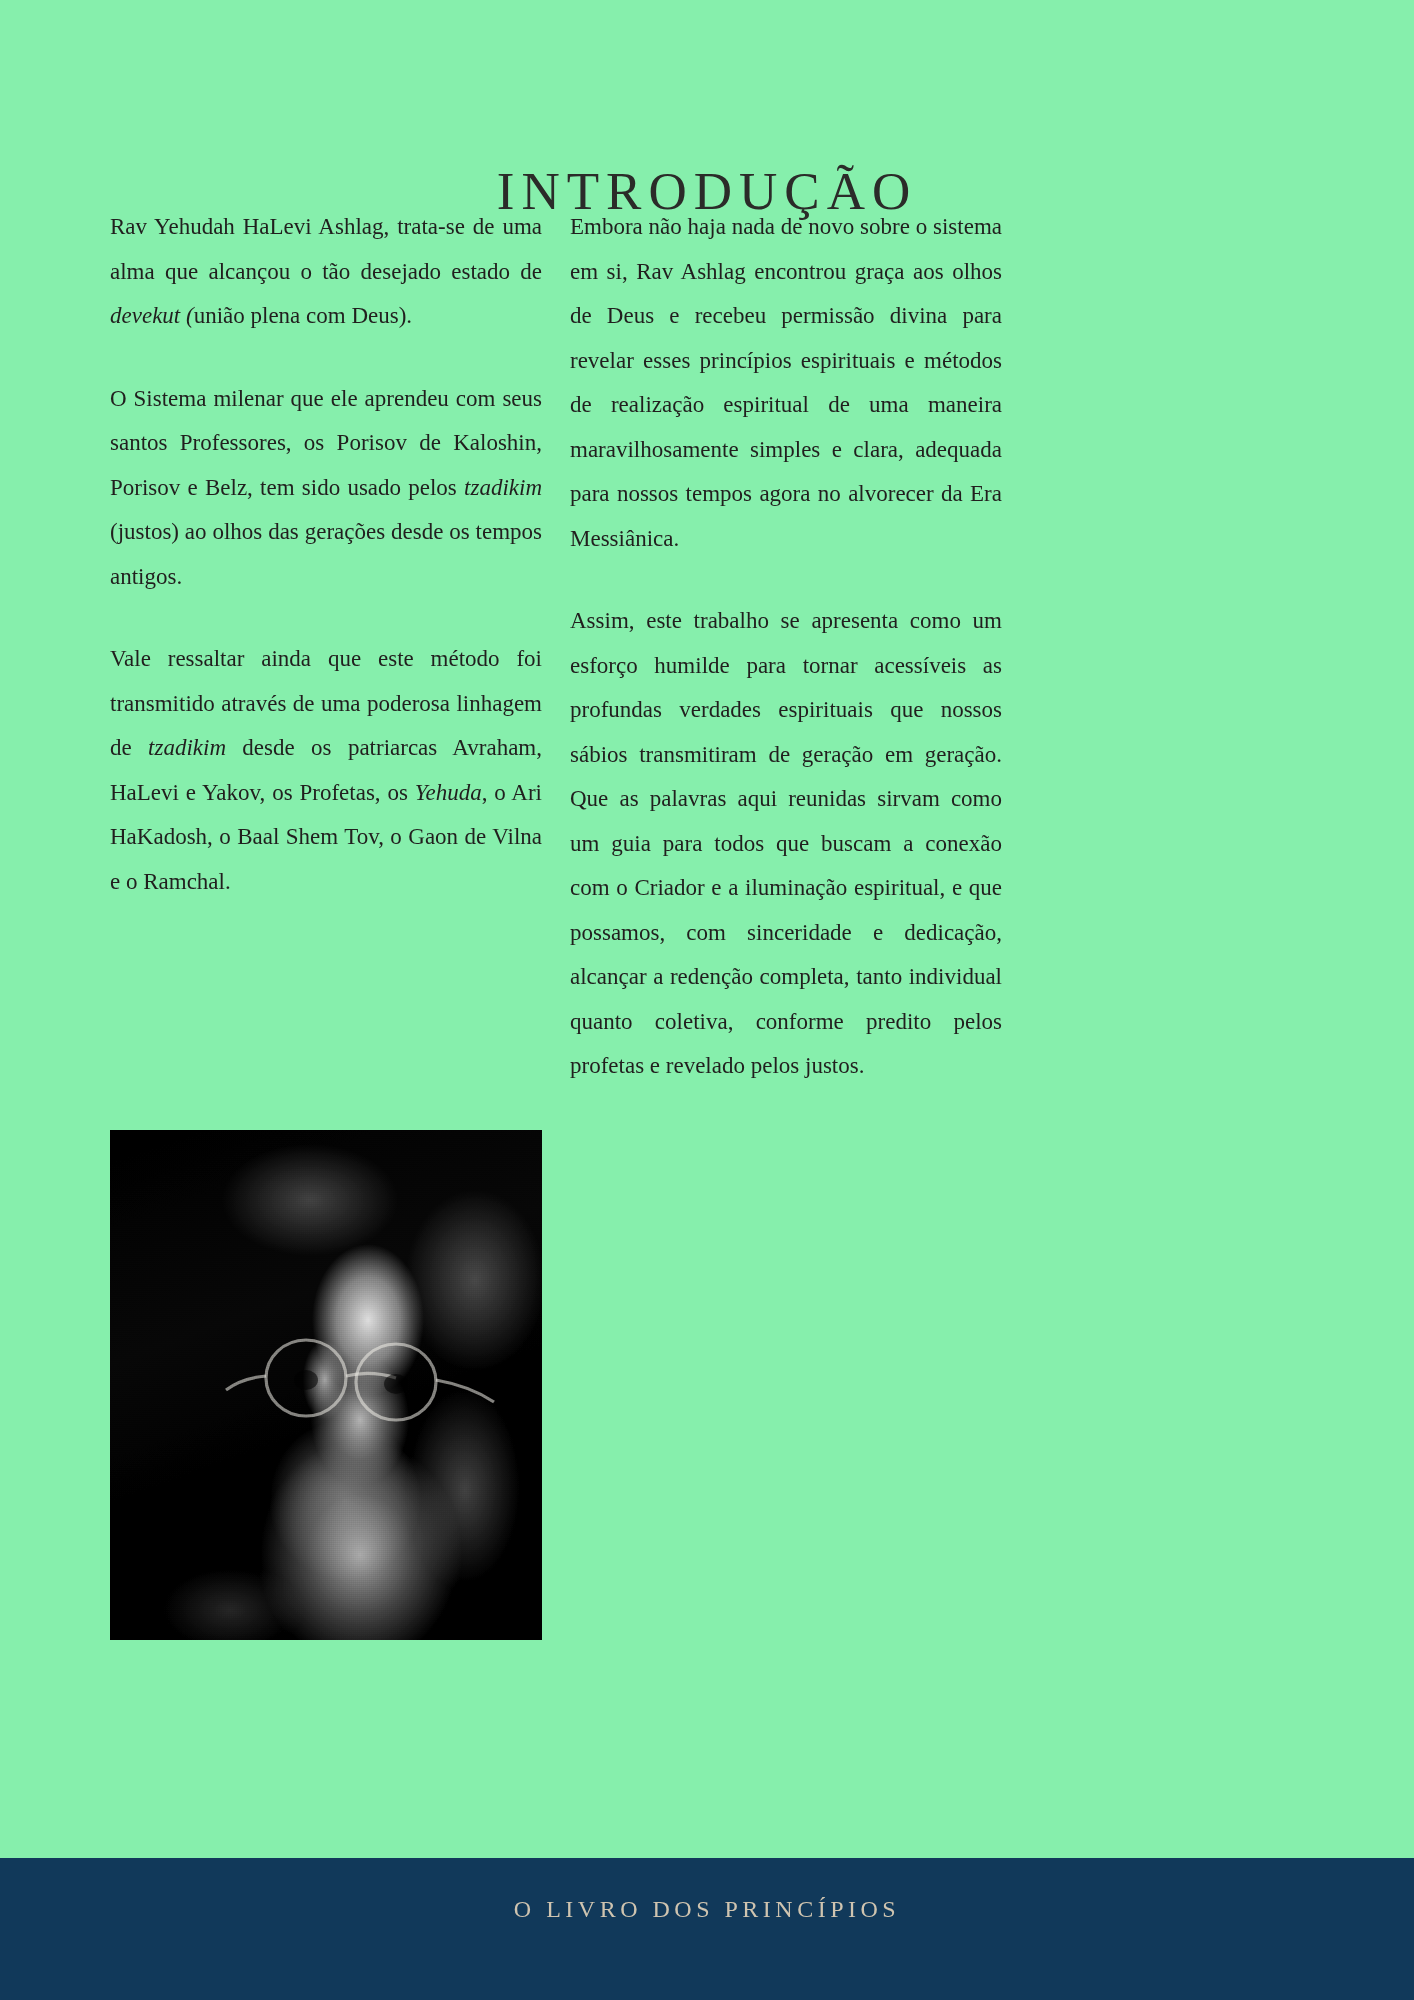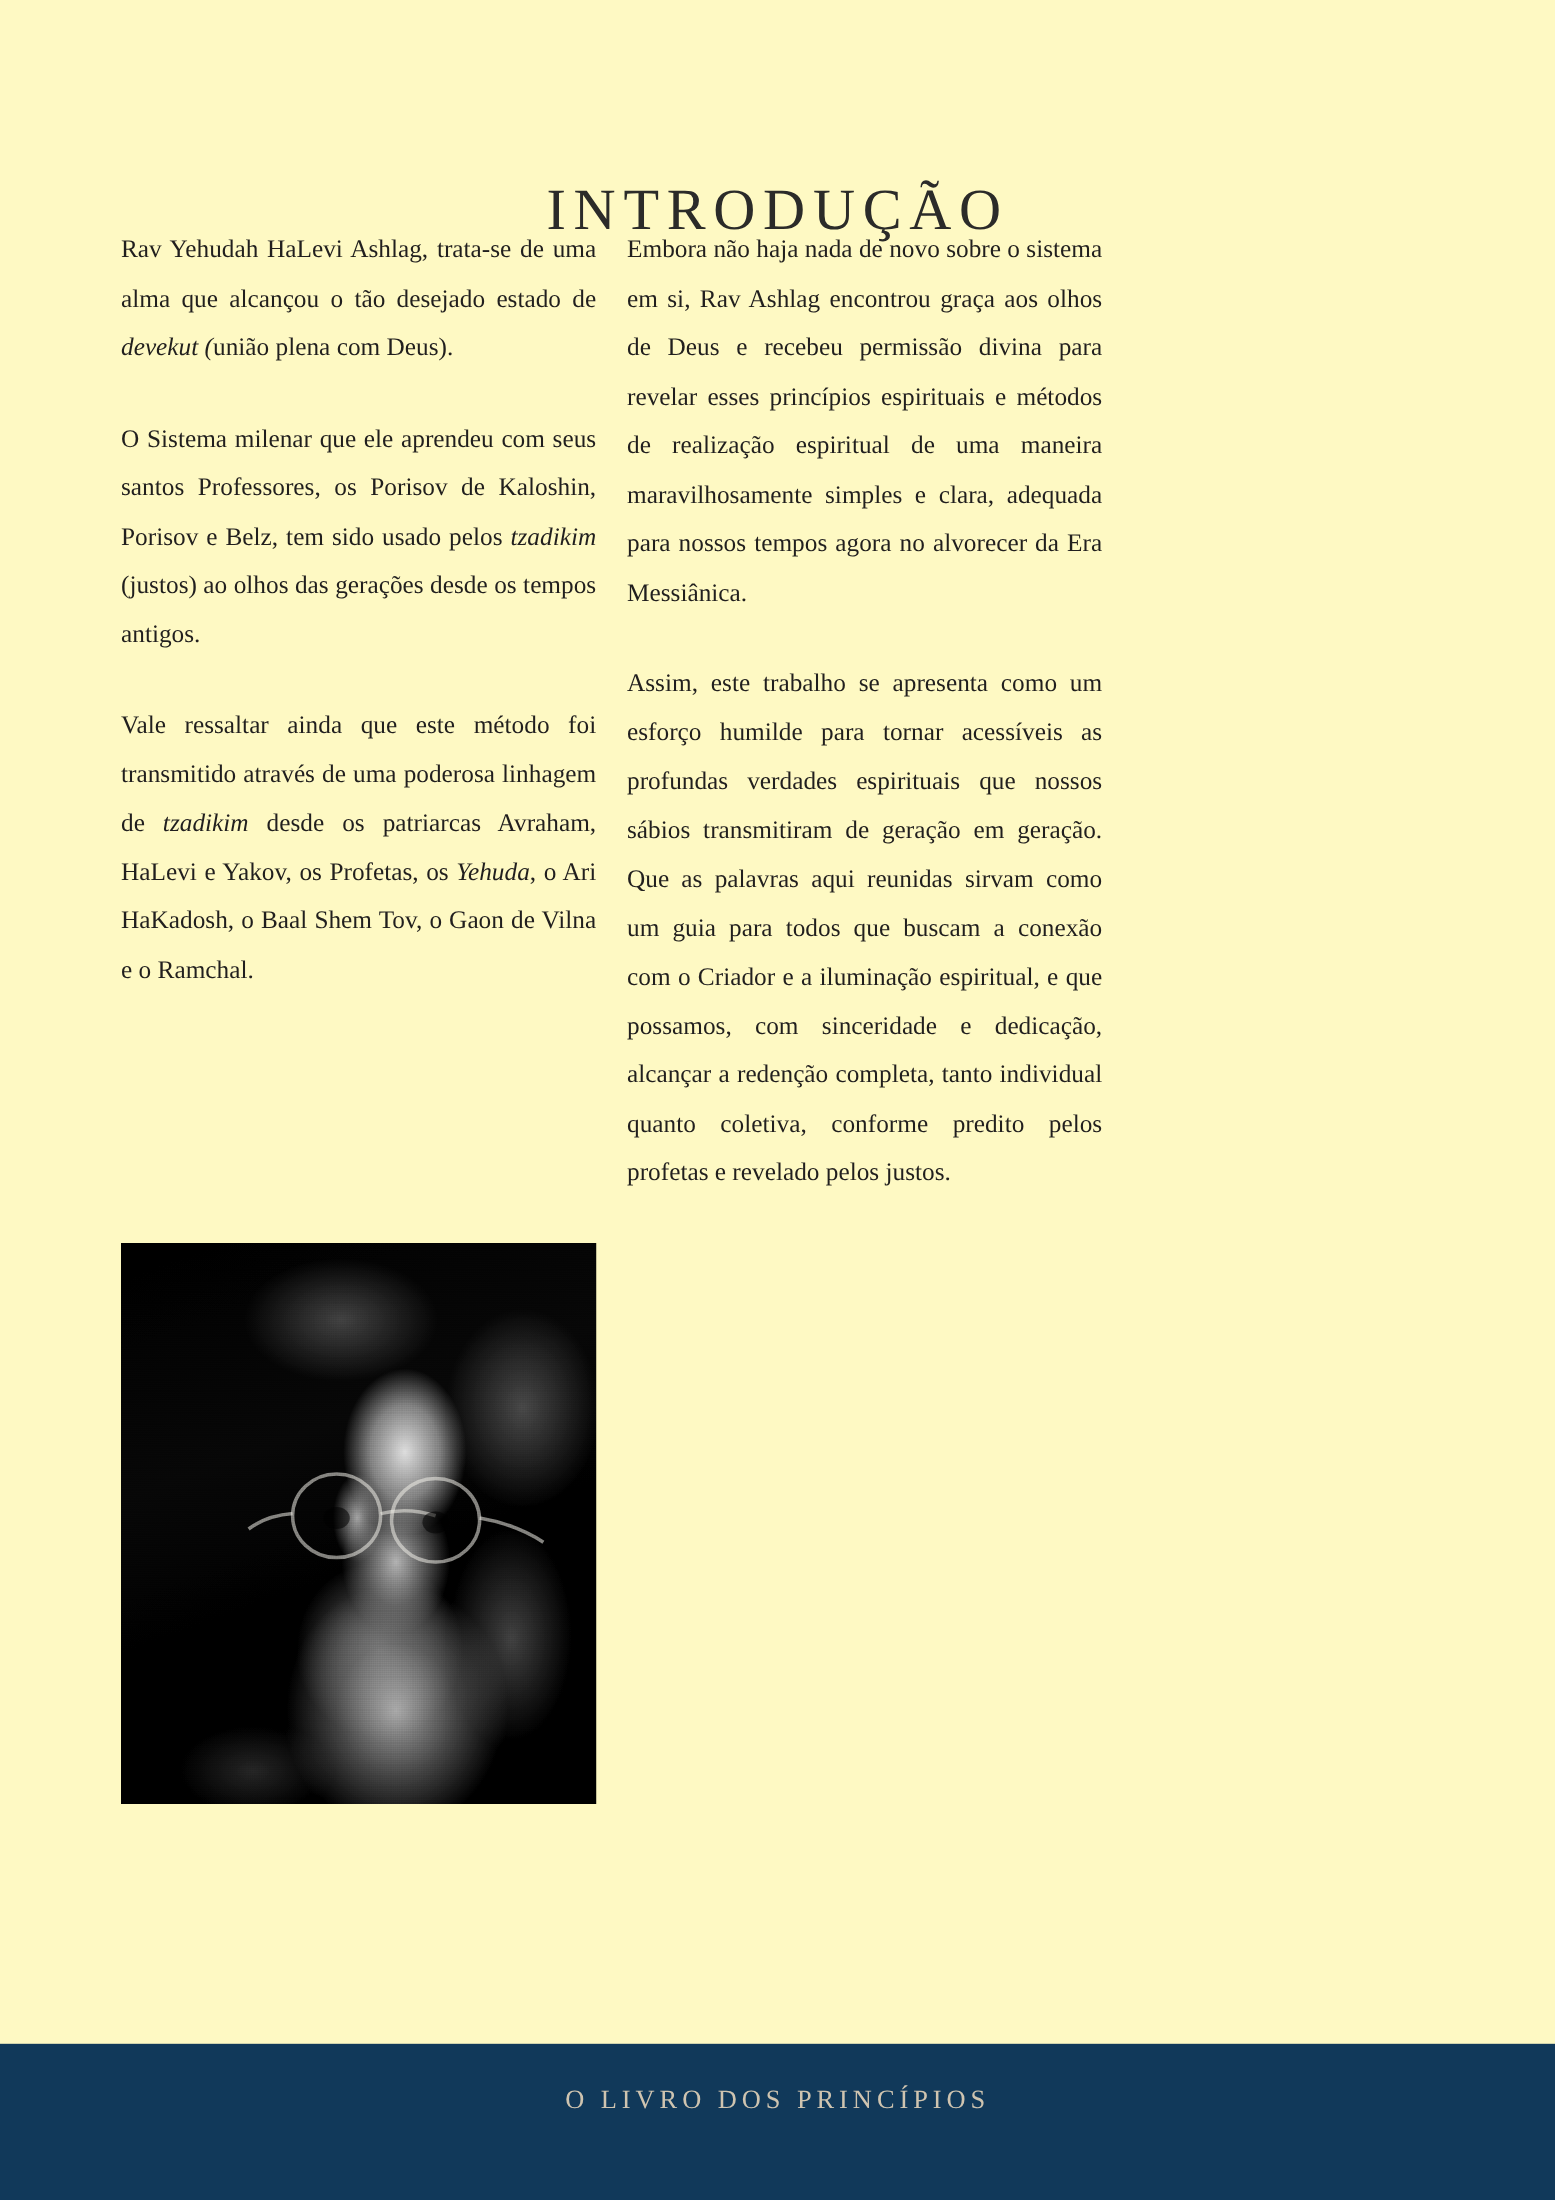--- a/index.html
+++ b/index.html
@@ -11,21 +11,21 @@
     height: 2000px;
     background: #f4f3ec;
     font-family: "Liberation Serif", "DejaVu Serif", serif;
     overflow: hidden;
     position: relative;
   }
 
   .page {
     position: absolute;
     inset: 0;
-    background: #fef9c3;
+    background: #86efac;
   }
 
   
   .title {
     position: absolute;
     top: 128px;
     left: 0;
     width: 1414px;
     text-align: center;
     font-family: "Liberation Serif", "DejaVu Serif", serif;

